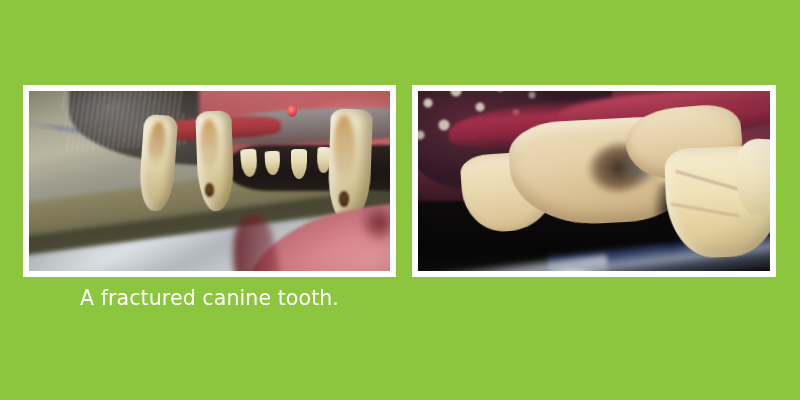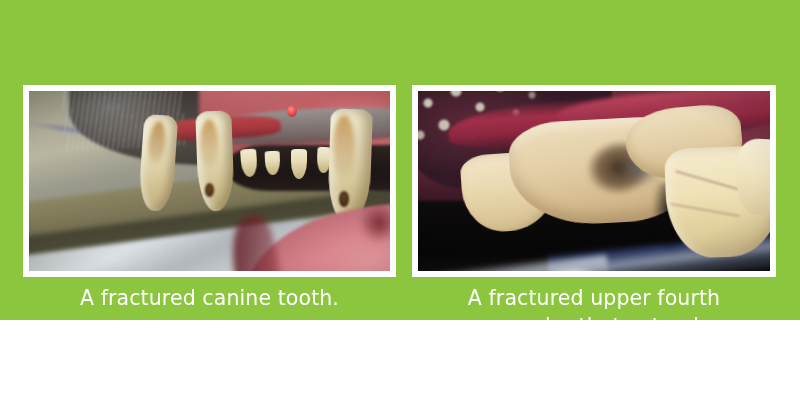--- a/index.html
+++ b/index.html
@@ -8,21 +8,21 @@
   }
   body {
     width: 800px;
     height: 400px;
     overflow: hidden;
     font-family: "DejaVu Sans", "Liberation Sans", sans-serif;
   }
   #stage {
     position: relative;
     width: 800px;
-    height: 320px;
+    height: 400px;
     background: #8CC63F;
     overflow: hidden;
   }
 
   
   .photo-card {
     position: absolute;
     background: #ffffff;
     box-sizing: border-box;
     padding: 6px;
@@ -453,17 +453,14 @@
       <div class="layer rtooth R-p4-cusp"></div>
       <div class="layer R-gap"></div>
       <div class="layer rtooth R-big"></div>
       <div class="layer R-big-line"></div>
       <div class="layer R-big-line2"></div>
       <div class="layer rtooth R-far"></div>
       <div class="layer R-vignette"></div>
     </div>
   </div>
 
-  <div class="caption right">A fractured upper fourth
-premolar that extends
-below the gum line.</div>
 
 </div>
 
 </body></html>

